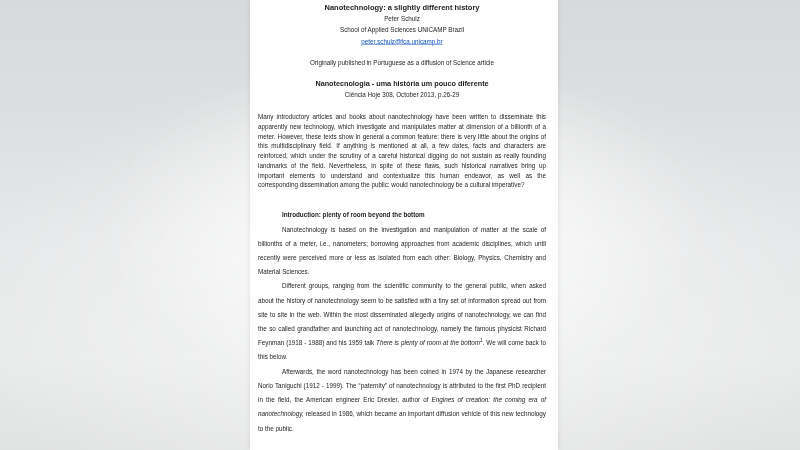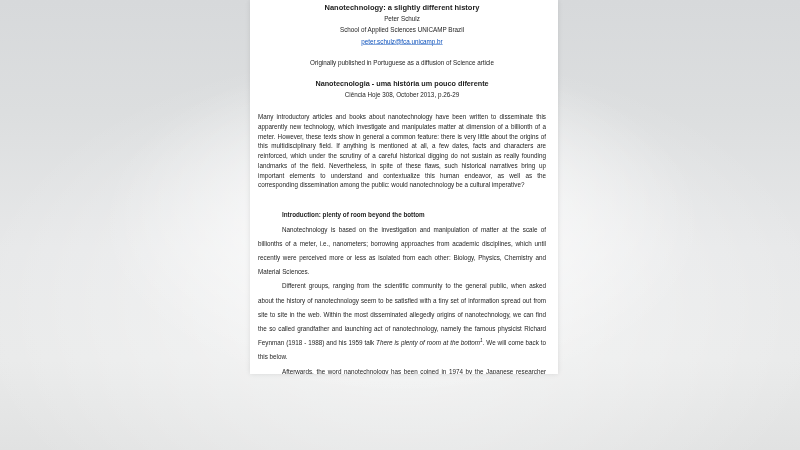--- a/index.html
+++ b/index.html
@@ -5,21 +5,21 @@
   html,body{margin:0;padding:0;}
   .stage{
     position:relative;width:800px;height:450px;overflow:hidden;
     background:
       radial-gradient(ellipse 300px 170px at 402px 225px, rgba(255,255,255,.95) 0%, rgba(255,255,255,0) 100%),
       radial-gradient(ellipse 430px 260px at 400px 310px, rgba(255,255,255,.6) 0%, rgba(255,255,255,0) 100%),
       linear-gradient(180deg,#d7d9db 0%,#dcdedf 25%,#e7e8e9 55%,#e9eaea 80%,#e1e2e2 100%);
     font-family:"Liberation Sans",sans-serif;
   }
   .page{
-    position:absolute;left:250px;top:0;width:308px;height:374px;
+    position:absolute;left:250px;top:0;width:308px;height:450px;
     background:#ffffff;overflow:hidden;
     box-shadow:0 0 5px rgba(0,0,0,.10);
   }
   .content{
     width:616px;height:900px;box-sizing:border-box;
     transform:scale(.5);transform-origin:0 0;
     padding:4px 24px 0 16px;
     font-size:12.6px;line-height:19.4px;color:#1d1d1d;
   }
   .header{text-align:center;}

